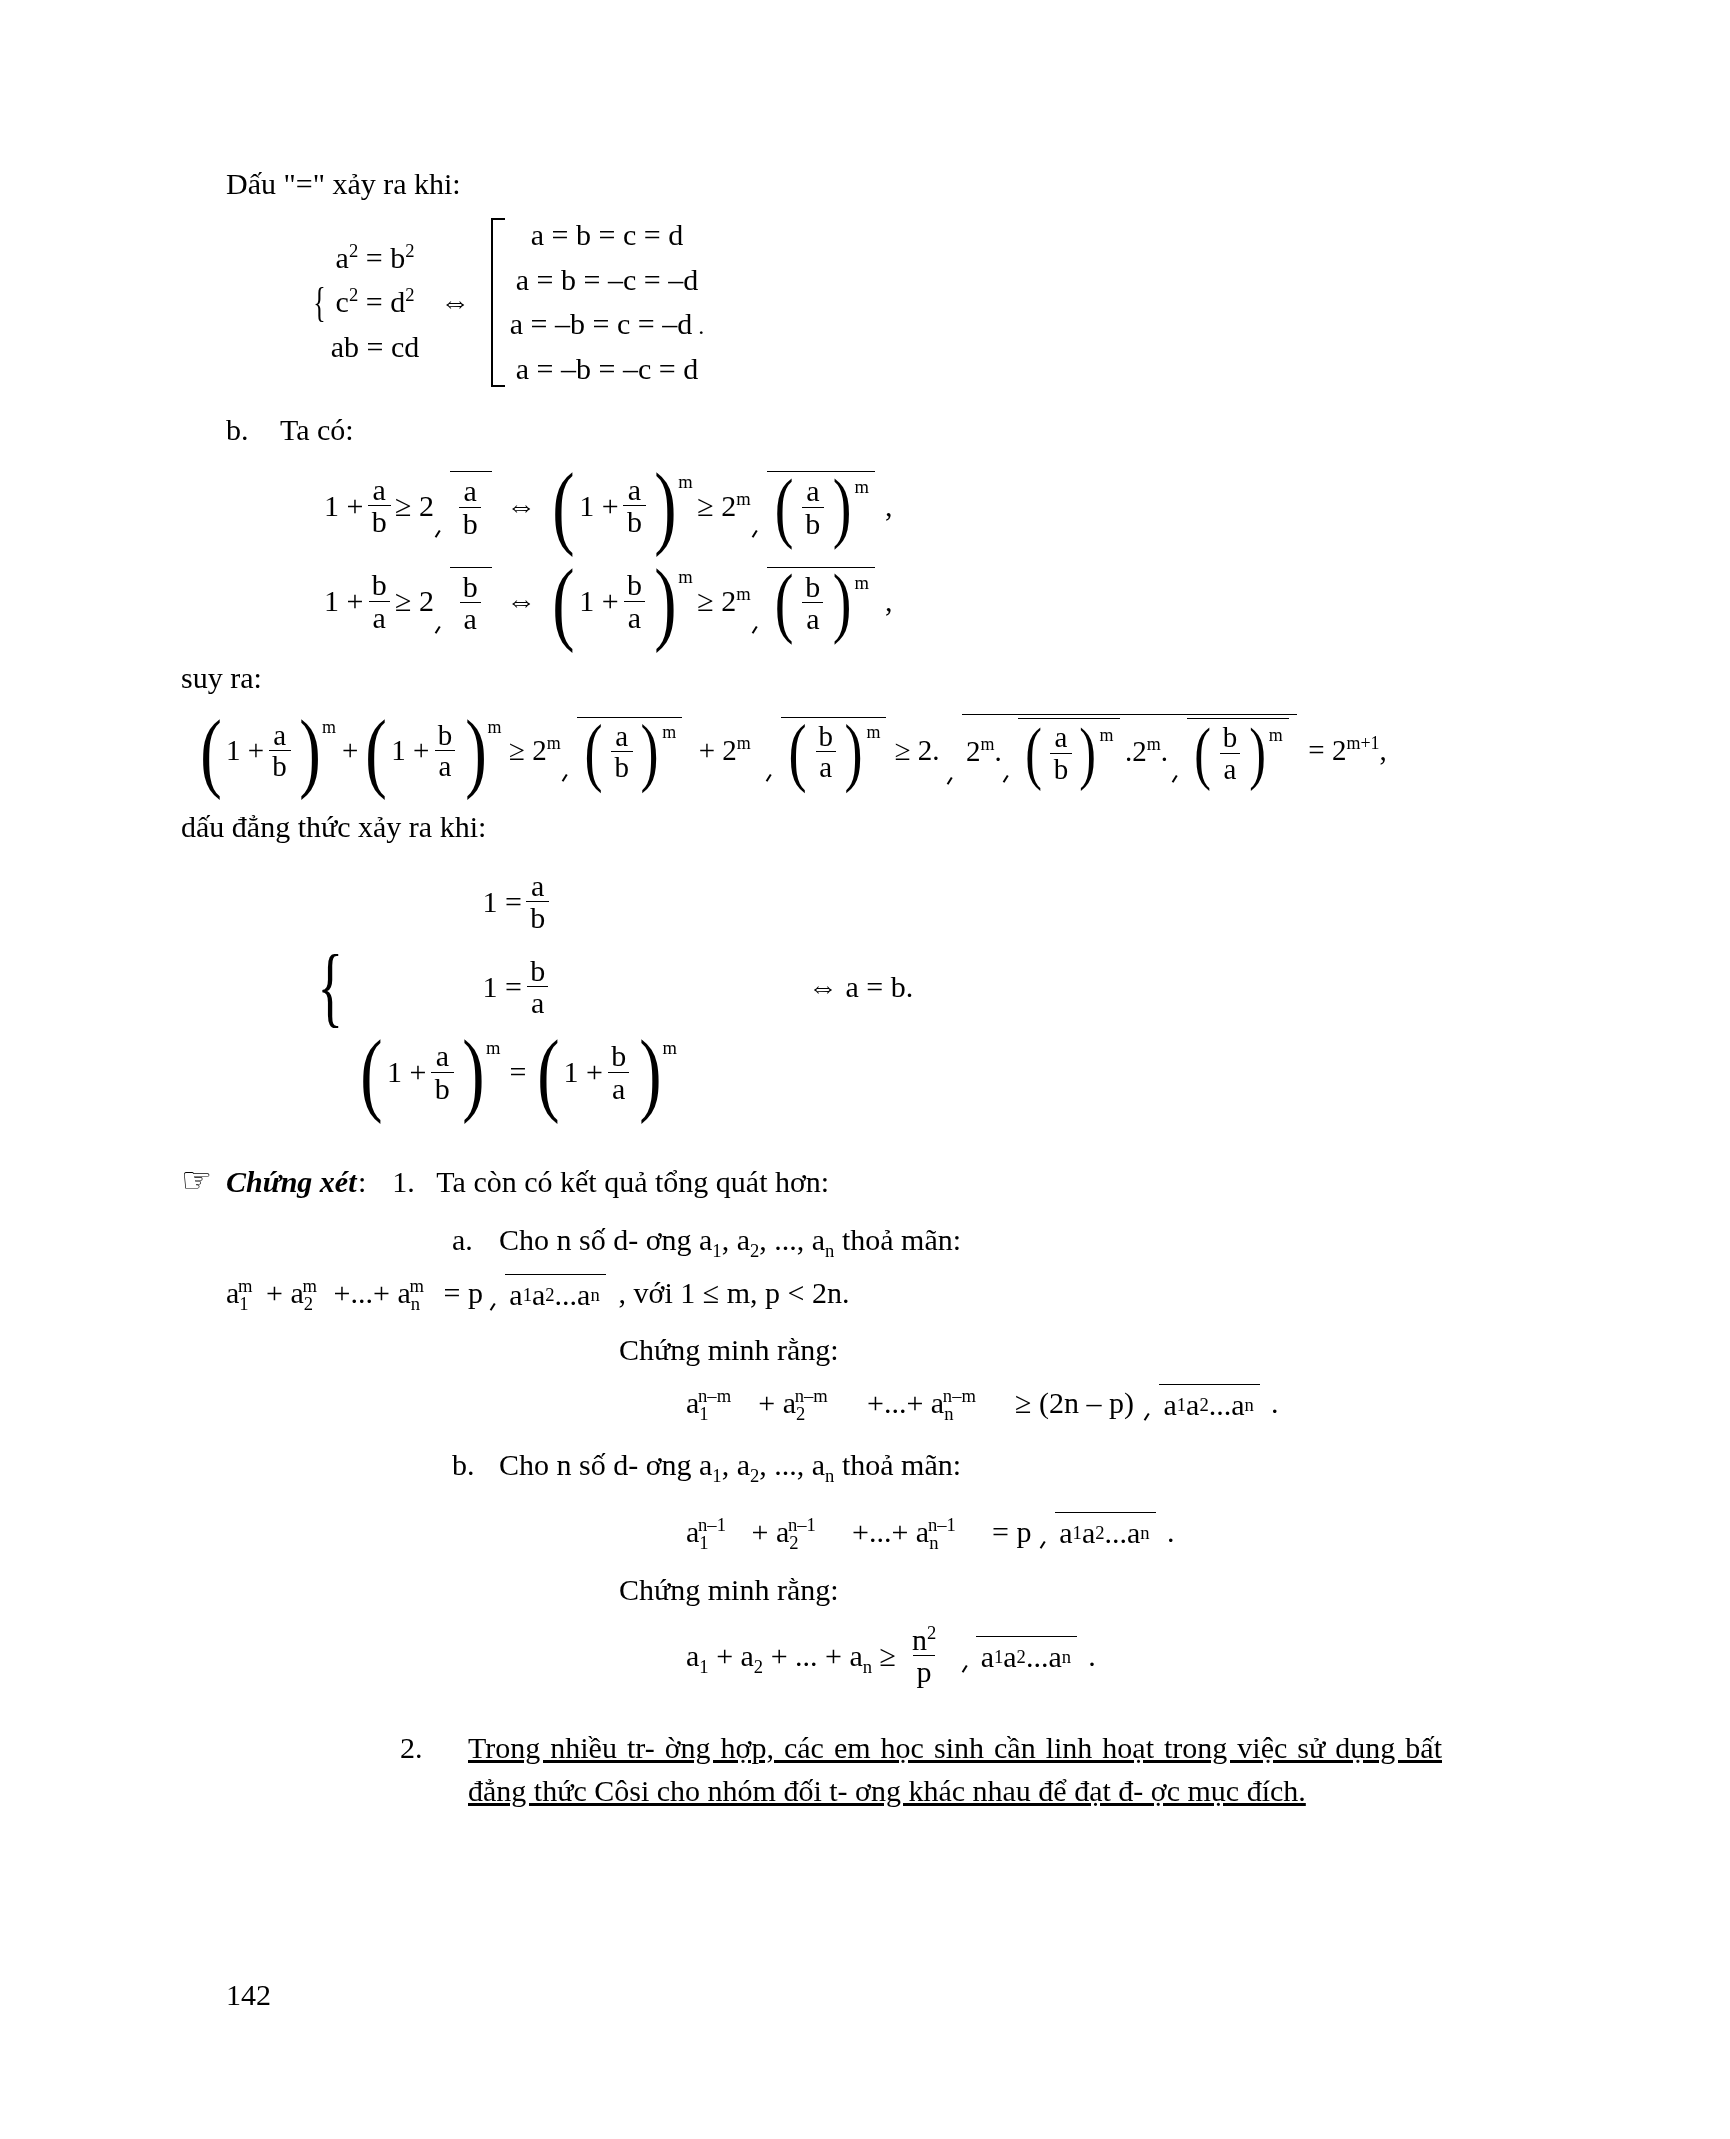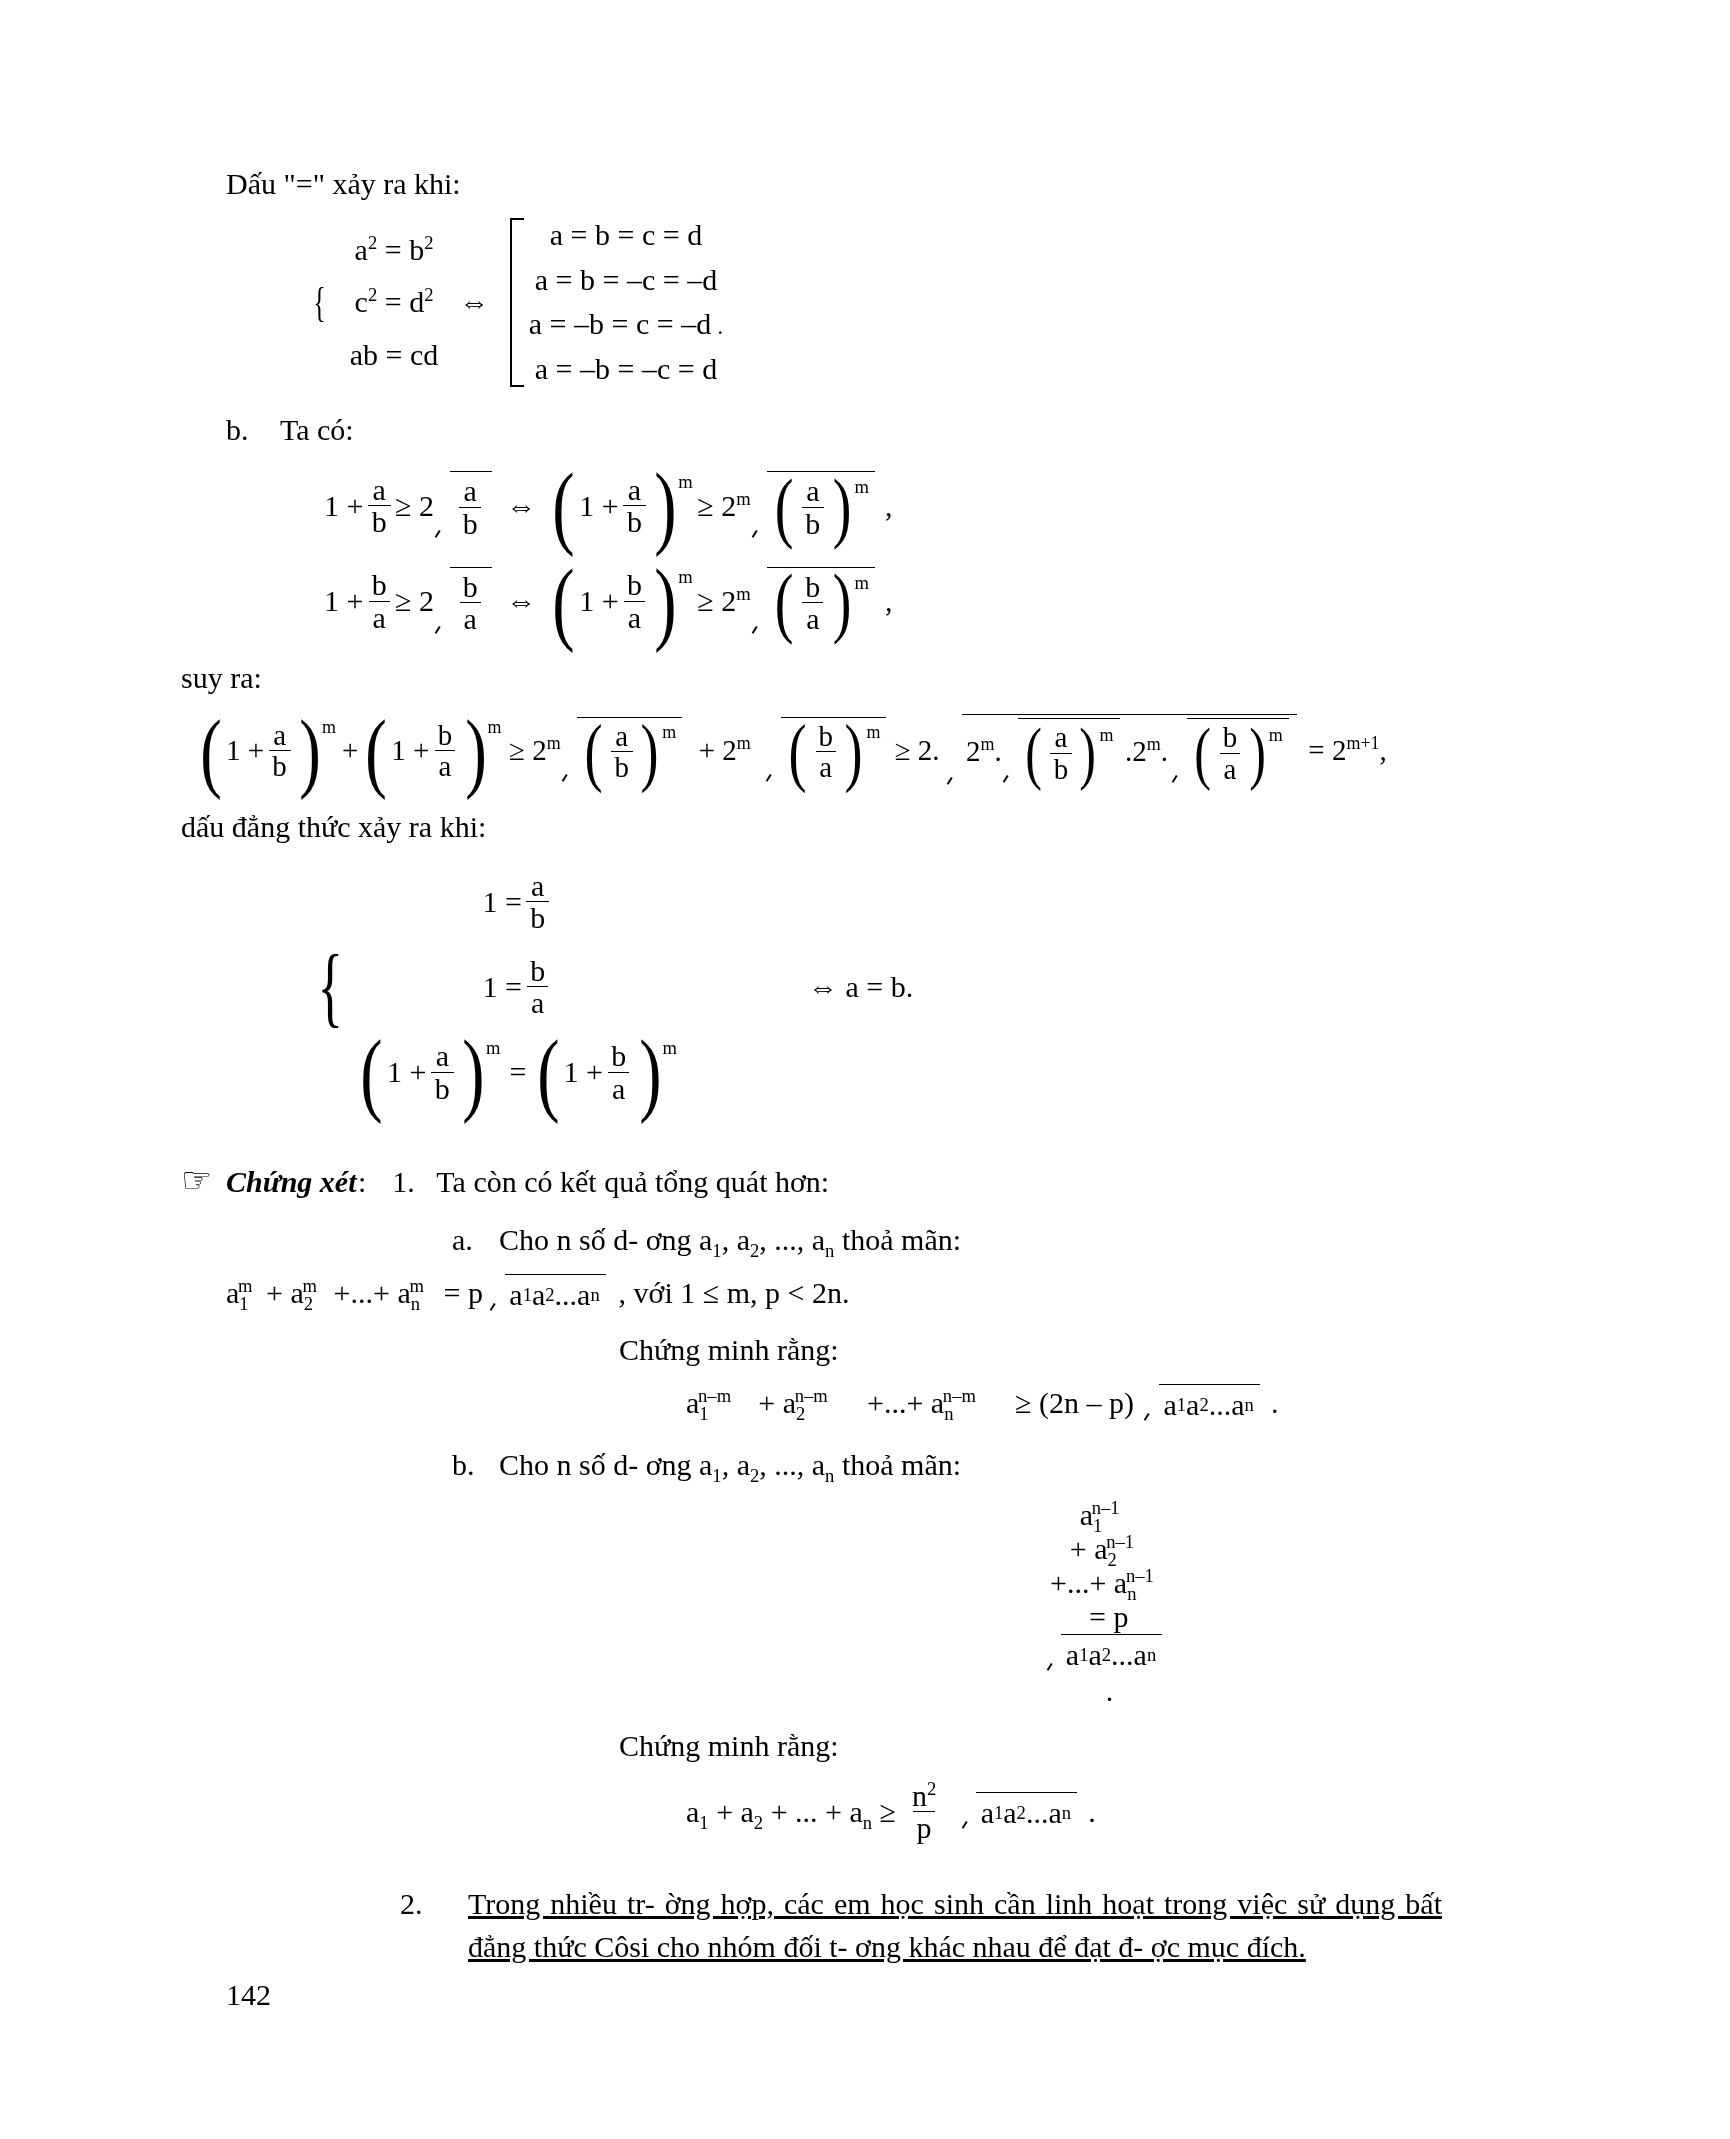--- a/index.html
+++ b/index.html
@@ -146,21 +146,21 @@
 </head>
 <body>
 
 <div class="page">
   <div class="content">
 
     <div class="line">Dấu "=" xảy ra khi:</div>
 
     <div class="row" style="margin-top:7.5px; margin-left:83px;">
       <span class="brace" style="font-size:3.6em;">{</span>
-      <span class="sys-rows math" style="margin-left:20px;gap:8px;">
+      <span class="sys-rows math" style="margin-left:1px;">
         <div>a<span class="sup">2</span> = b<span class="sup">2</span></div>
         <div>c<span class="sup">2</span> = d<span class="sup">2</span></div>
         <div>ab = cd</div>
       </span>
       <span class="math" style="margin:0 21px;">⇔</span>
       <span class="bracket-left" style="height:165px;"></span>
       <span class="sys-rows math">
         <div>a = b = c = d</div>
         <div>a = b = –c = –d</div>
         <div>a = –b = c = –d<span style="font-size:0.8em;">&nbsp;.</span></div>
@@ -437,21 +437,21 @@
           <span class="rad">a<span class="sub">1</span>a<span class="sub">2</span>...a<span class="sub">n</span></span>
         </span>
       <span style="margin-left:9px;">.</span>
     </div>
 
     <div class="row line" style="margin-top:19.6px; margin-left:226px;">
       <span style="width:47px;">b.</span>
       <span>Cho n số d- ơng a<span class="sub">1</span>, a<span class="sub">2</span>, ..., a<span class="sub">n</span> thoả mãn:</span>
     </div>
 
-    <div class="row math" style="margin-top:12px; margin-left:460px;flex-direction:column;">
+    <div class="row math" style="margin-top:26px; margin-left:460px;">
       <span>a<span class="sub">1</span><span class="sup" style="position:relative; left:-10.6px;">n–1</span></span>
       <span style="margin:0 10.6px 0 15px;">+ a<span class="sub">2</span><span class="sup" style="position:relative; left:-10.6px;">n–1</span></span>
       <span style="margin:0 10.6px 0 15px;">+...+ a<span class="sub">n</span><span class="sup" style="position:relative; left:-10.6px;">n–1</span></span>
       <span style="margin:0 7.5px 0 15px;">= p</span>
       <span class="sqrt">
           <span class="sign">
             <span class="radsym"></span>
           </span>
           <span class="rad">a<span class="sub">1</span>a<span class="sub">2</span>...a<span class="sub">n</span></span>
         </span>

